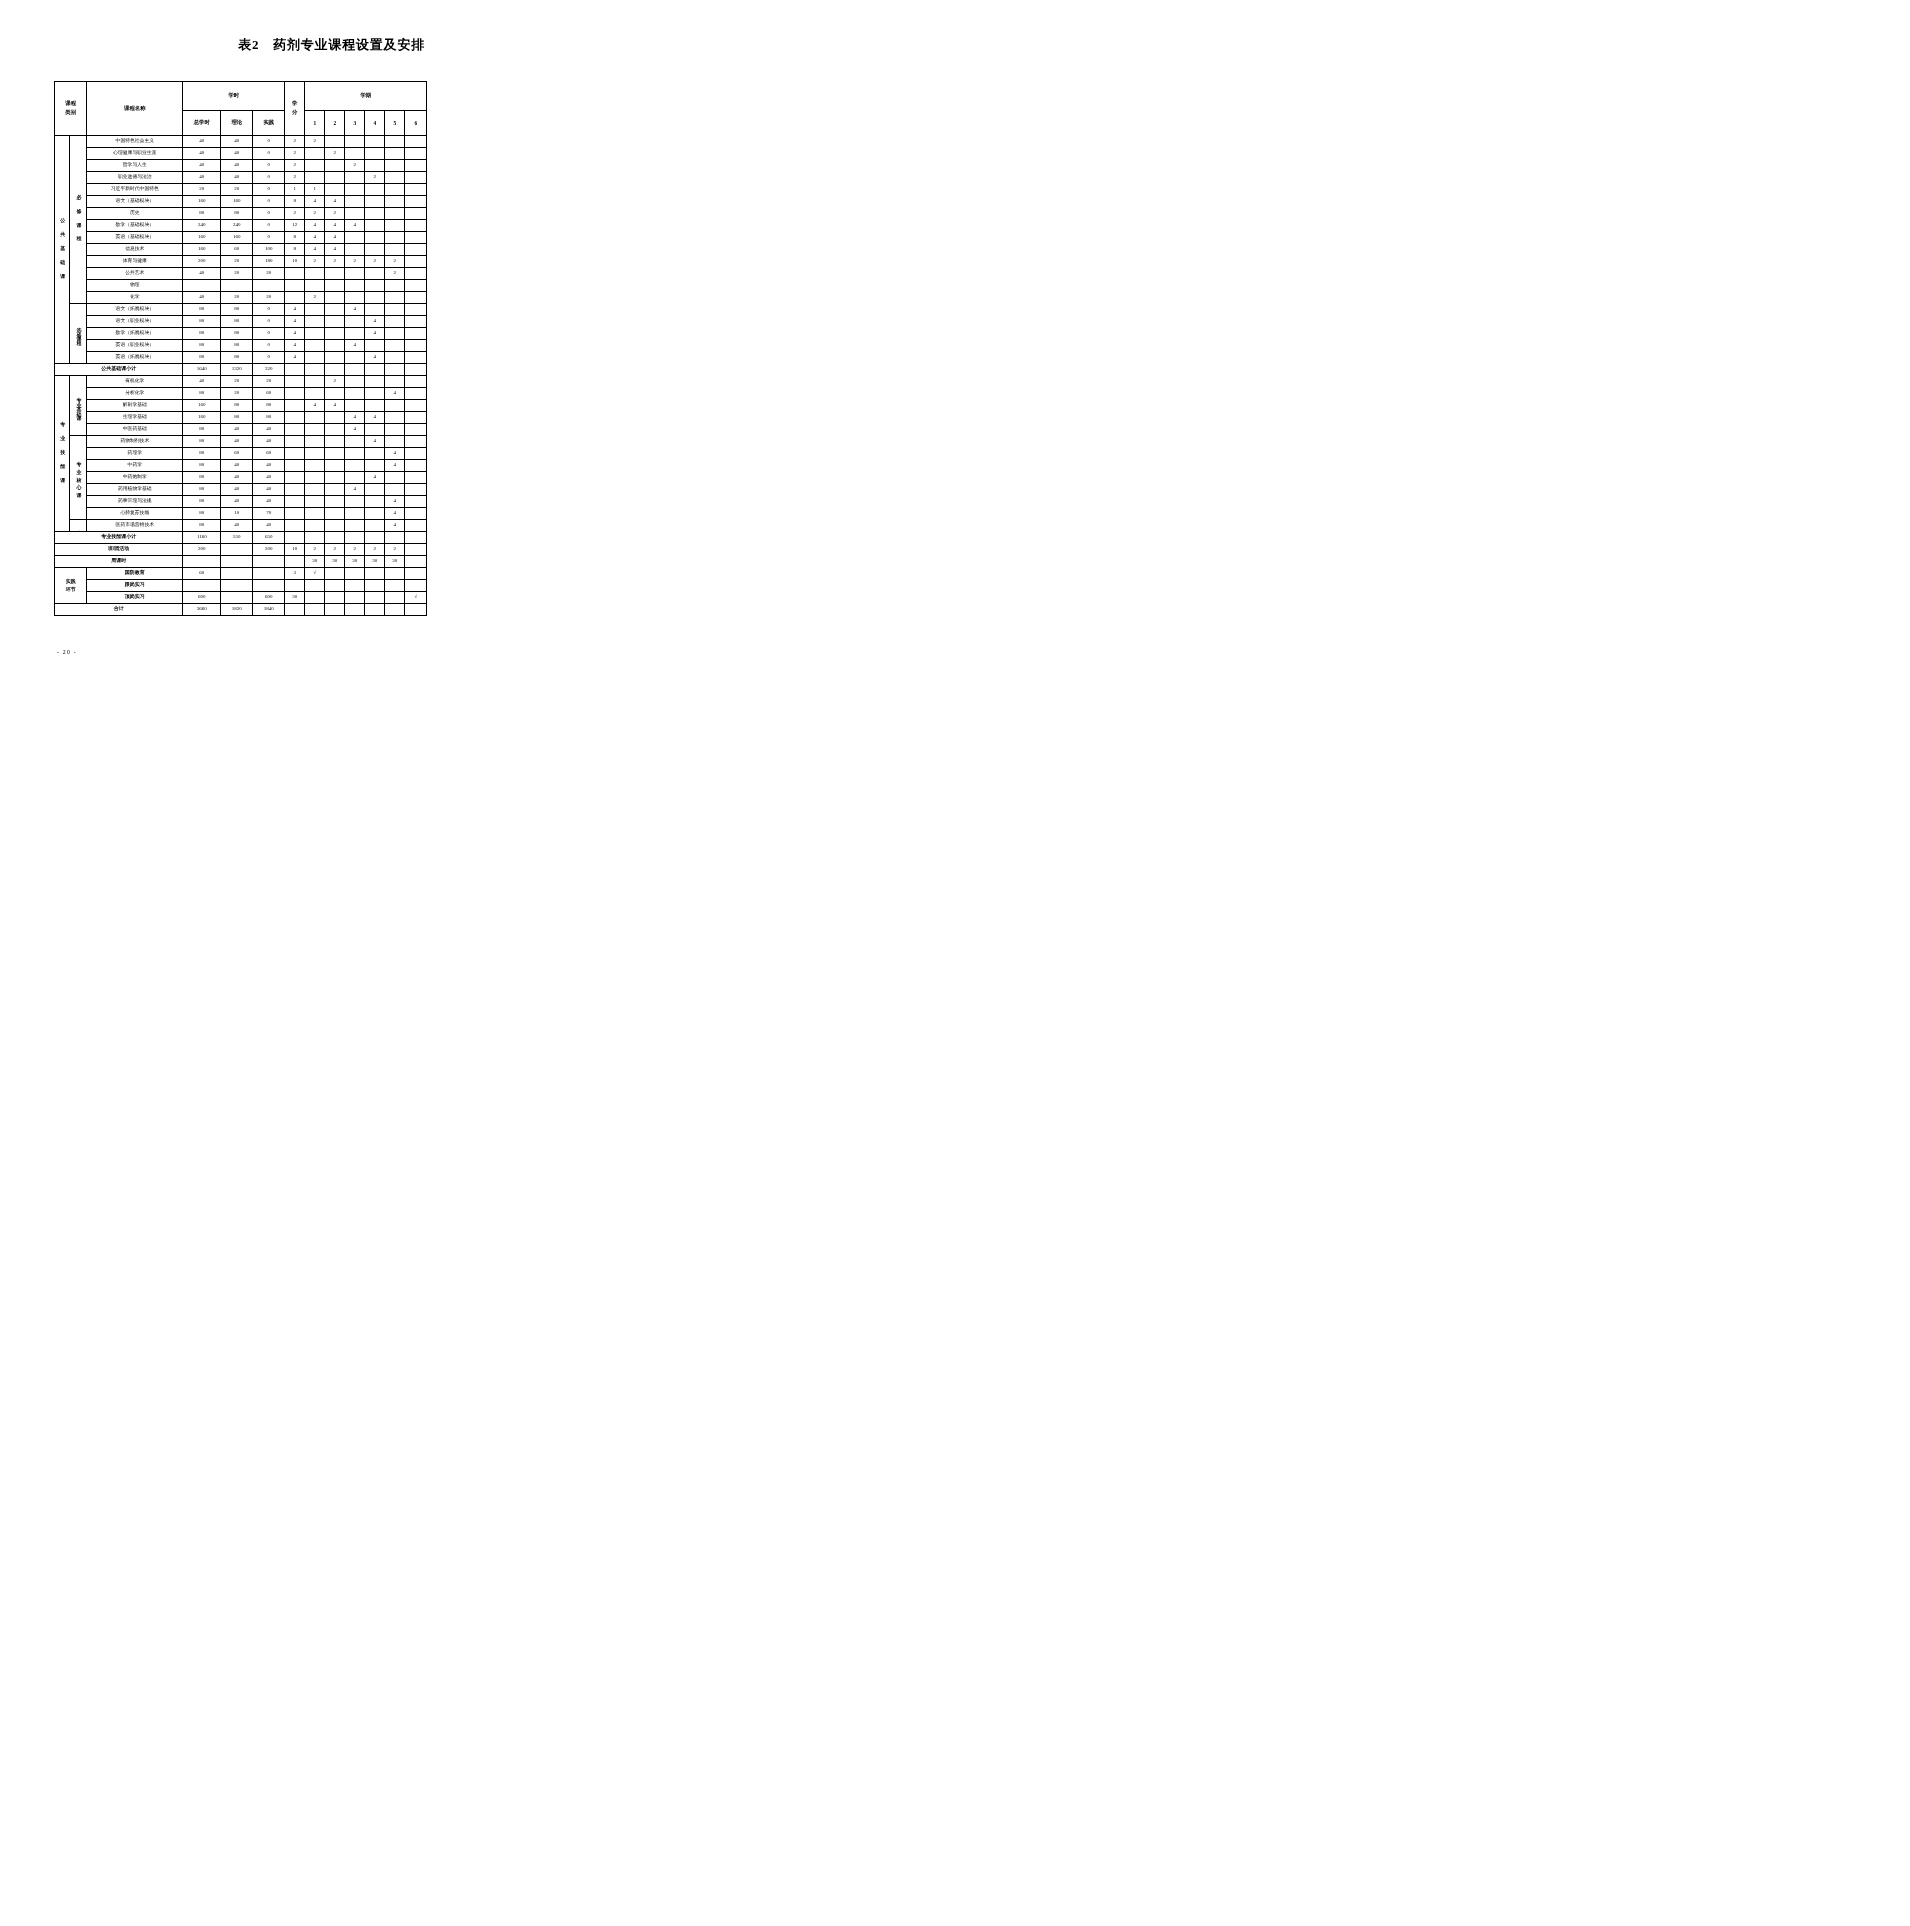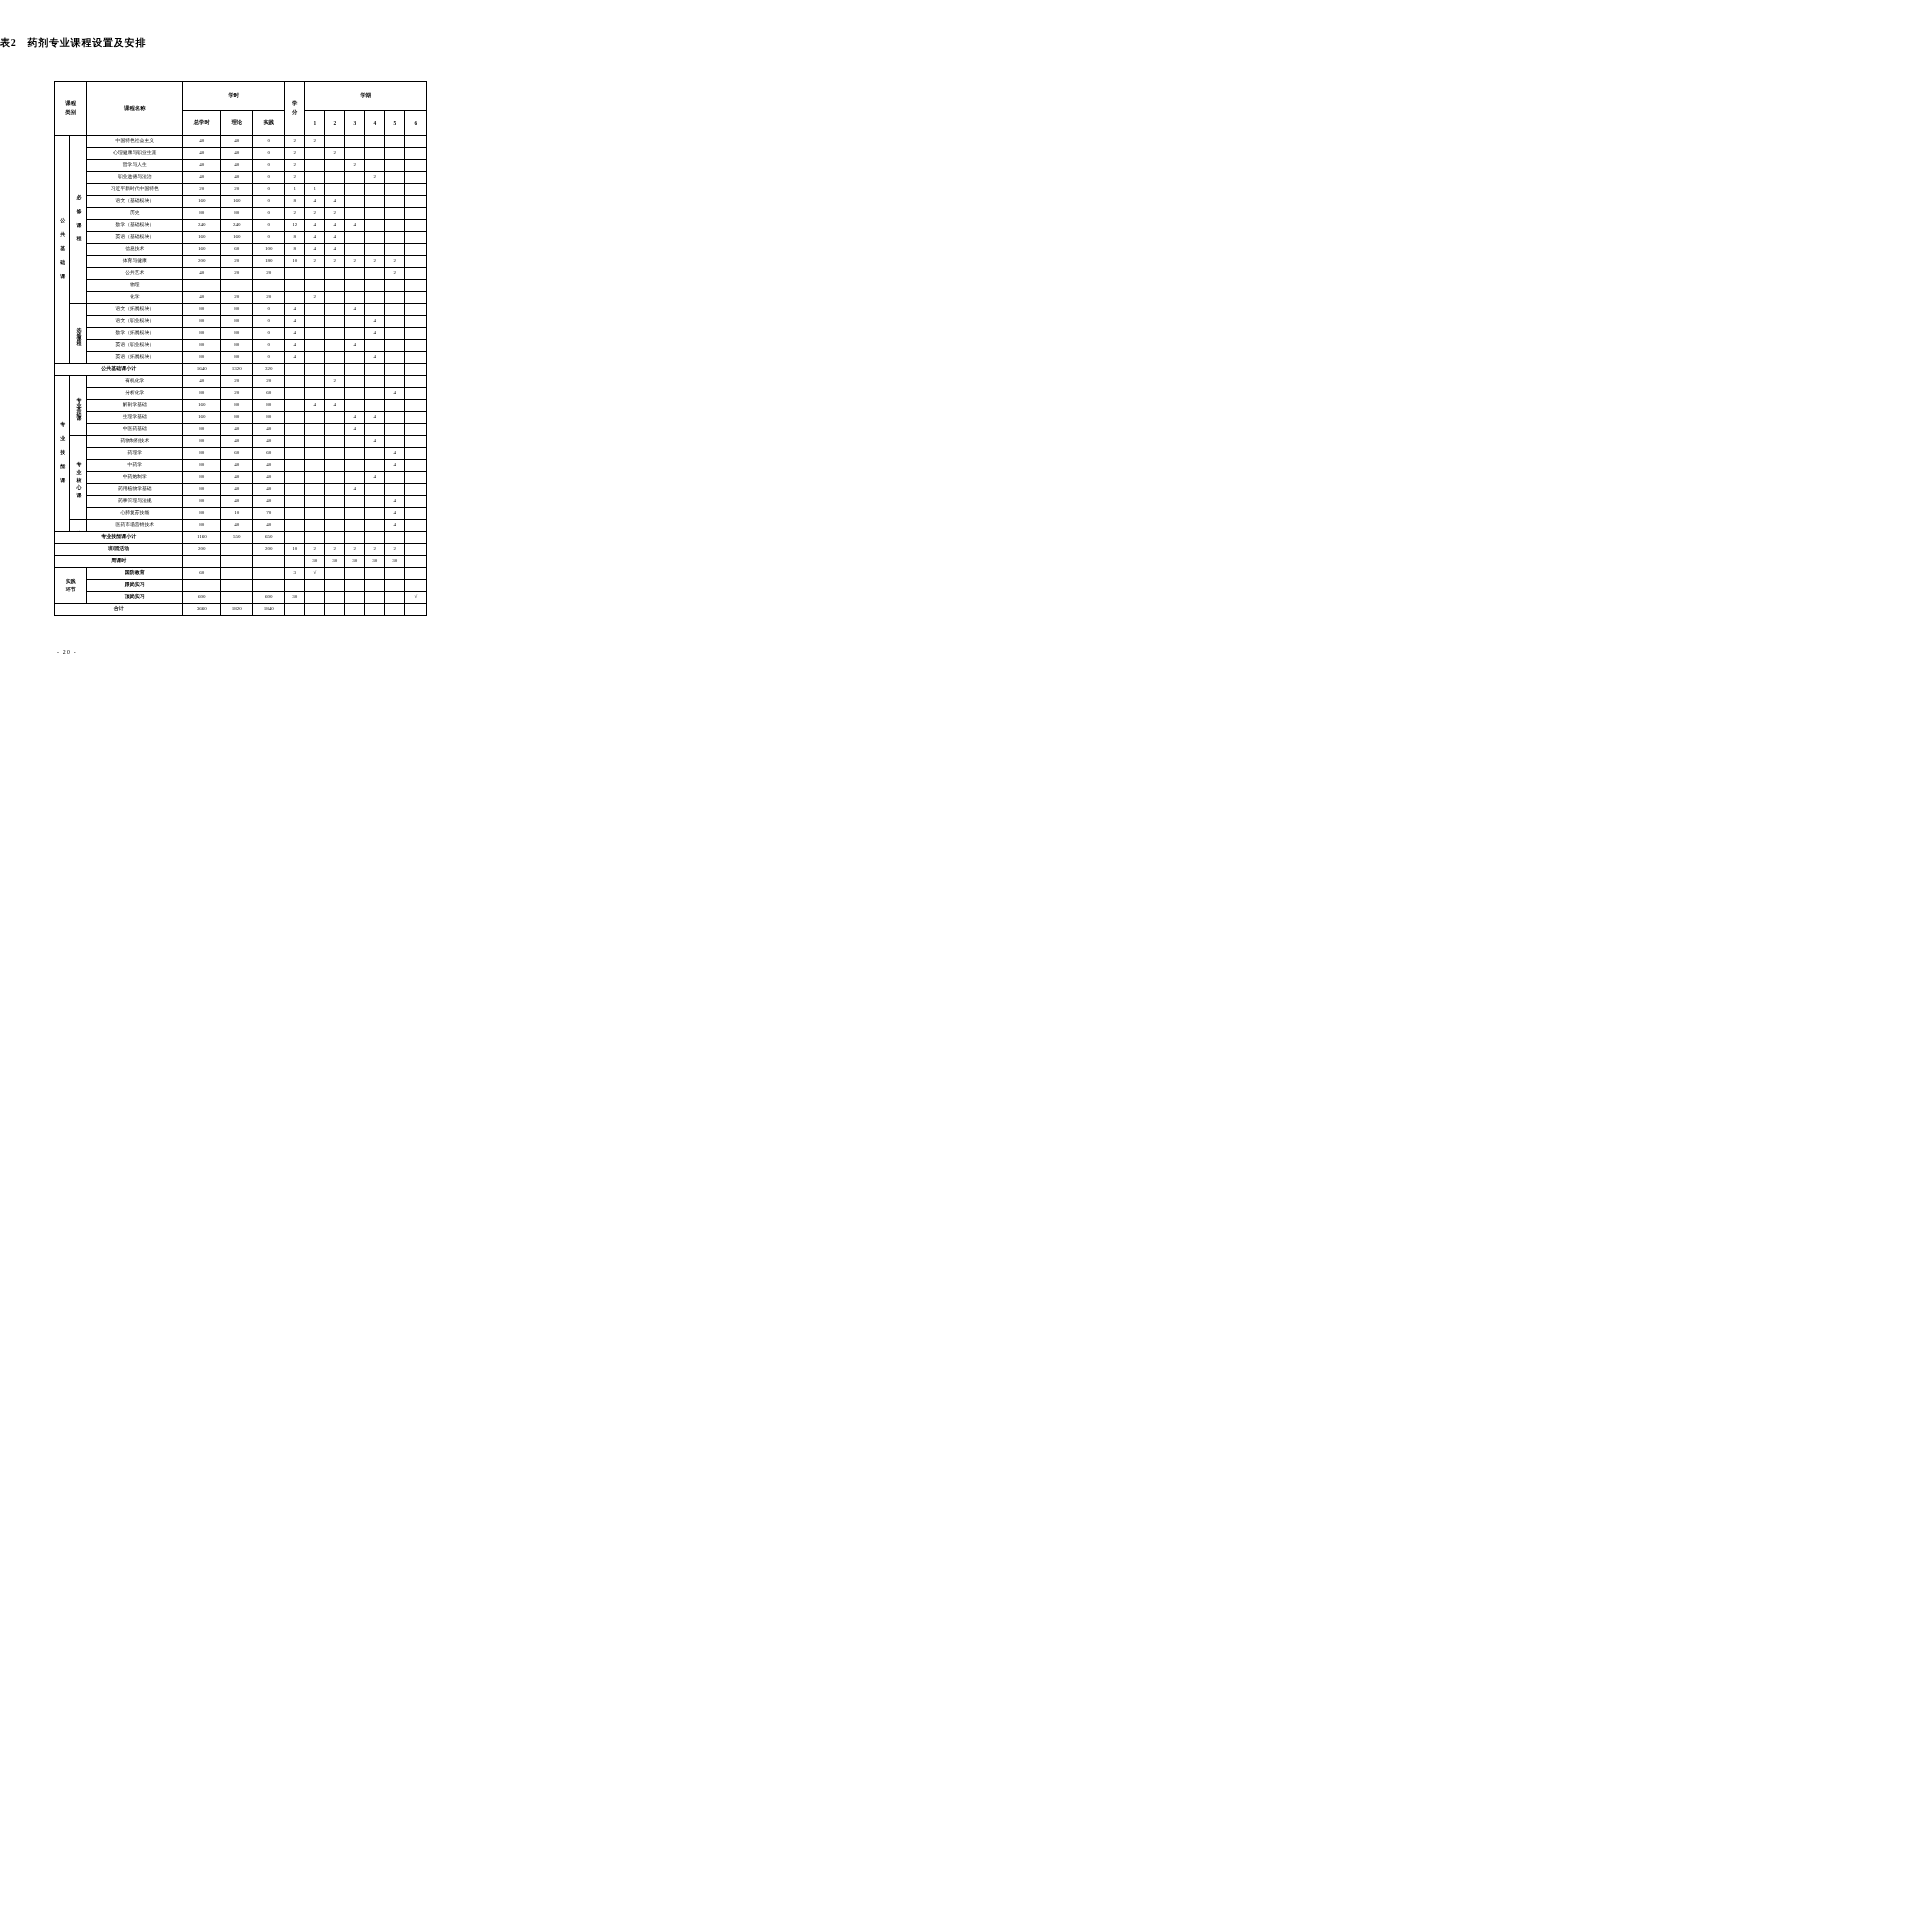--- a/index.html
+++ b/index.html
@@ -4,21 +4,21 @@
 <style>
   html,body { margin:0; padding:0; }
   body {
     width:478px; height:676px;
     background:#ffffff; color:#000;
     font-family:"Liberation Serif", serif;
     position:relative;
   }
   .doc-title {
     position:absolute; top:36px; left:0; width:425px;
-    text-align:left; font-size:10px; font-weight:bold;
+    text-align:right; font-size:13px; font-weight:bold;
     letter-spacing:0.8px;
     font-family:"Liberation Serif", serif;
   }
   table.curriculum {
     position:absolute; left:54px; top:81px;
     border-collapse:collapse; table-layout:fixed;
     border:1.2px solid #000;
   }
   td, th {
     border:0.4px solid #000;

